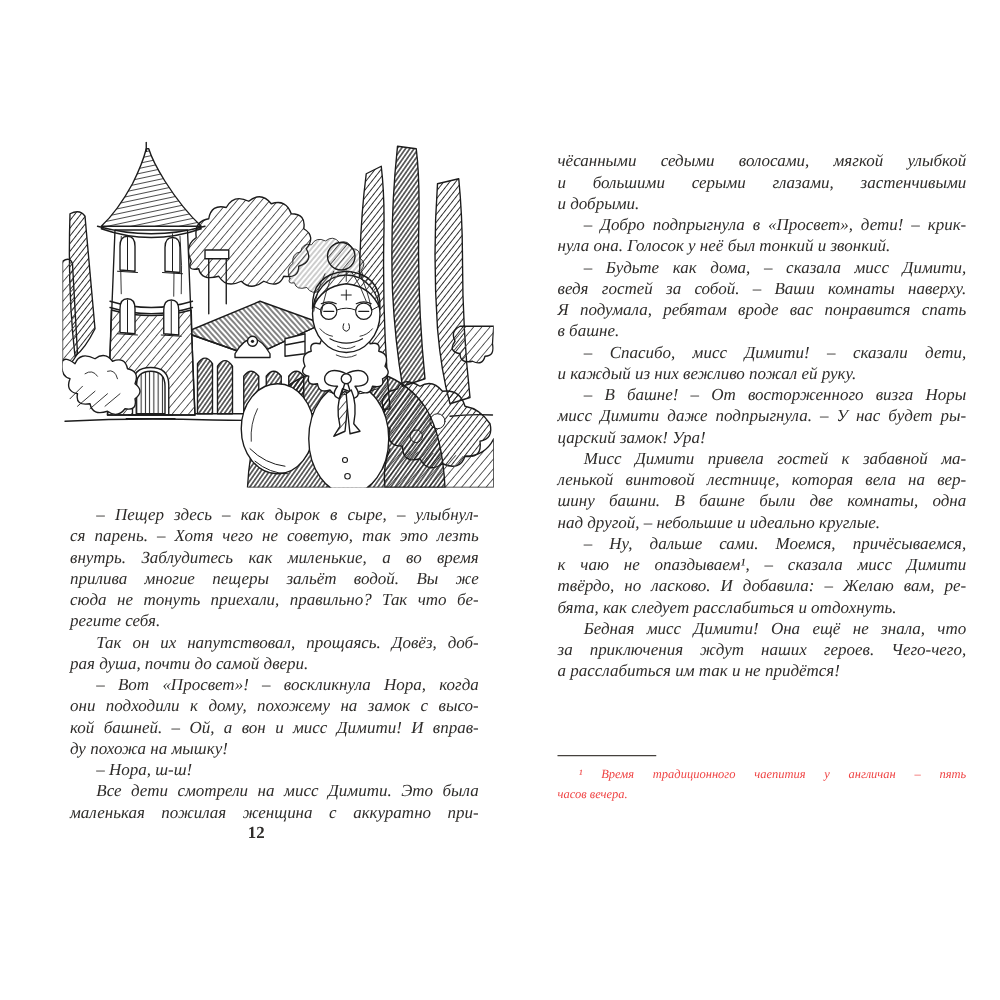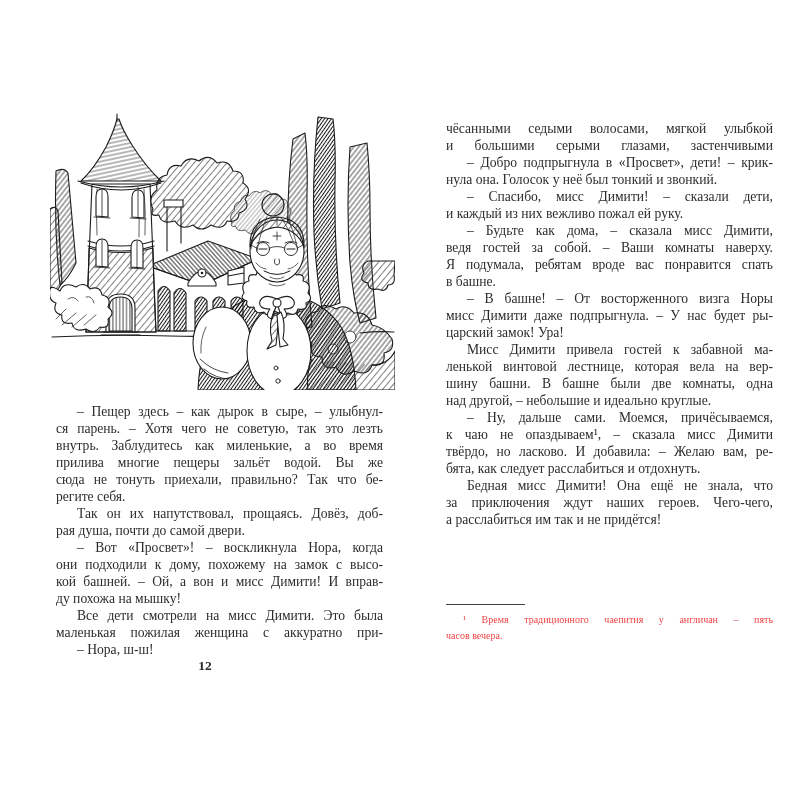--- a/index.html
+++ b/index.html
@@ -1,21 +1,21 @@
 <!DOCTYPE html>
 <html><head>
 <meta charset="utf-8">
 <style>
   html,body{margin:0;padding:0;}
   body{width:800px;height:800px;background:#ffffff;font-family:"Liberation Serif","DejaVu Serif",serif;}
   .book{position:relative;width:800px;height:800px;background:#ffffff;overflow:hidden;}
   .column{position:absolute;width:327px;color:#2e2c2a;font-size:13.6px;line-height:17px;}
   #col-left{left:56px;top:403px;}
   #col-right{left:446px;top:120px;}
-  .para{margin:0;padding:0;}
+  .para{margin:0;padding:0;font-style:italic;}
   .tline{text-align:justify;text-align-last:justify;white-space:nowrap;}
   .tline{white-space:normal;}
   .tline.last{text-align-last:left;}
   .tline.ind{padding-left:21px;}
   .page-number{position:absolute;left:190px;top:658px;width:30px;text-align:center;
                font-size:13.5px;color:#2e2c2a;font-weight:bold;}
   .footnote{position:absolute;left:446px;top:604px;width:327px;color:#ef4444;
             font-size:10px;line-height:15.5px;}
   .footnote-rule{width:79px;height:0;border-top:1.2px solid #45413d;margin:0 0 7px 0;}
   .footnote .tline.ind{padding-left:17px;}
@@ -180,48 +180,49 @@
         <div class="tline ind">Так он их напутствовал, прощаясь. Довёз, доб-</div>
         <div class="tline last">рая душа, почти до самой двери.</div>
       </div>
       <div class="para">
         <div class="tline ind">– Вот «Просвет»! – воскликнула Нора, когда</div>
         <div class="tline">они подходили к дому, похожему на замок с высо-</div>
         <div class="tline">кой башней. – Ой, а вон и мисс Димити! И вправ-</div>
         <div class="tline last">ду похожа на мышку!</div>
       </div>
       <div class="para">
+        <div class="tline last ind">– Нора, ш-ш!</div>
+      </div>
+      <div class="para">
         <div class="tline ind">Все дети смотрели на мисс Димити. Это была</div>
         <div class="tline">маленькая пожилая женщина с аккуратно при-</div>
       </div>
-      <div class="para">
-        <div class="tline last ind">– Нора, ш-ш!</div>
-      </div>
     </div>
 
   <div class="page-number">12</div>
 
   <div class="column" id="col-right">
       <div class="para">
         <div class="tline">чёсанными седыми волосами, мягкой улыбкой</div>
         <div class="tline">и большими серыми глазами, застенчивыми</div>
+        <div class="tline last">и добрыми.</div>
       </div>
       <div class="para">
         <div class="tline ind">– Добро подпрыгнула в «Просвет», дети! – крик-</div>
         <div class="tline last">нула она. Голосок у неё был тонкий и звонкий.</div>
-      </div>
-      <div class="para">
-        <div class="tline ind">– Спасибо, мисс Димити! – сказали дети,</div>
-        <div class="tline last">и каждый из них вежливо пожал ей руку.</div>
       </div>
       <div class="para">
         <div class="tline ind">– Будьте как дома, – сказала мисс Димити,</div>
         <div class="tline">ведя гостей за собой. – Ваши комнаты наверху.</div>
         <div class="tline">Я подумала, ребятам вроде вас понравится спать</div>
         <div class="tline last">в башне.</div>
+      </div>
+      <div class="para">
+        <div class="tline ind">– Спасибо, мисс Димити! – сказали дети,</div>
+        <div class="tline last">и каждый из них вежливо пожал ей руку.</div>
       </div>
       <div class="para">
         <div class="tline ind">– В башне! – От восторженного визга Норы</div>
         <div class="tline">мисс Димити даже подпрыгнула. – У нас будет ры-</div>
         <div class="tline last">царский замок! Ура!</div>
       </div>
       <div class="para">
         <div class="tline ind">Мисс Димити привела гостей к забавной ма-</div>
         <div class="tline">ленькой винтовой лестнице, которая вела на вер-</div>
         <div class="tline">шину башни. В башне были две комнаты, одна</div>

